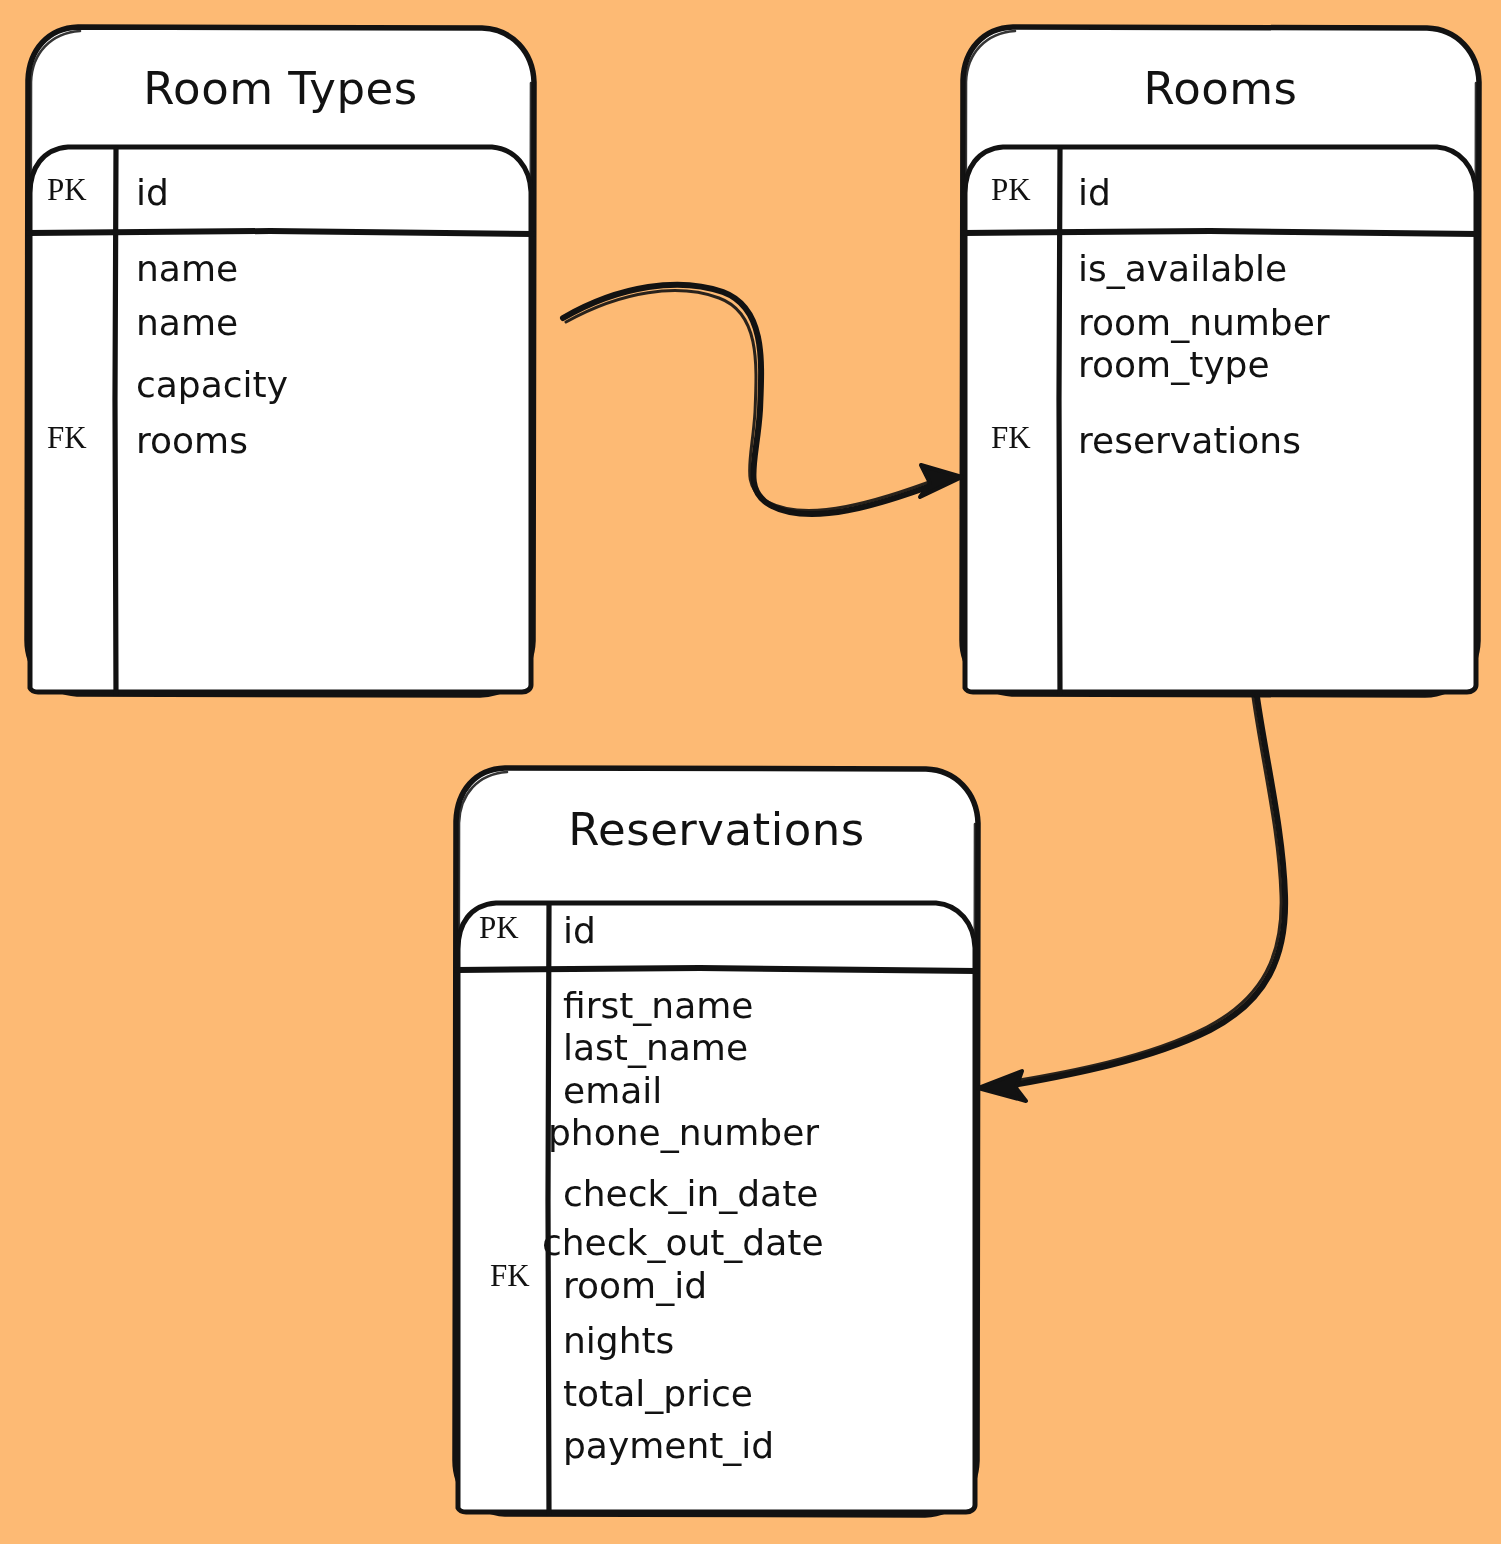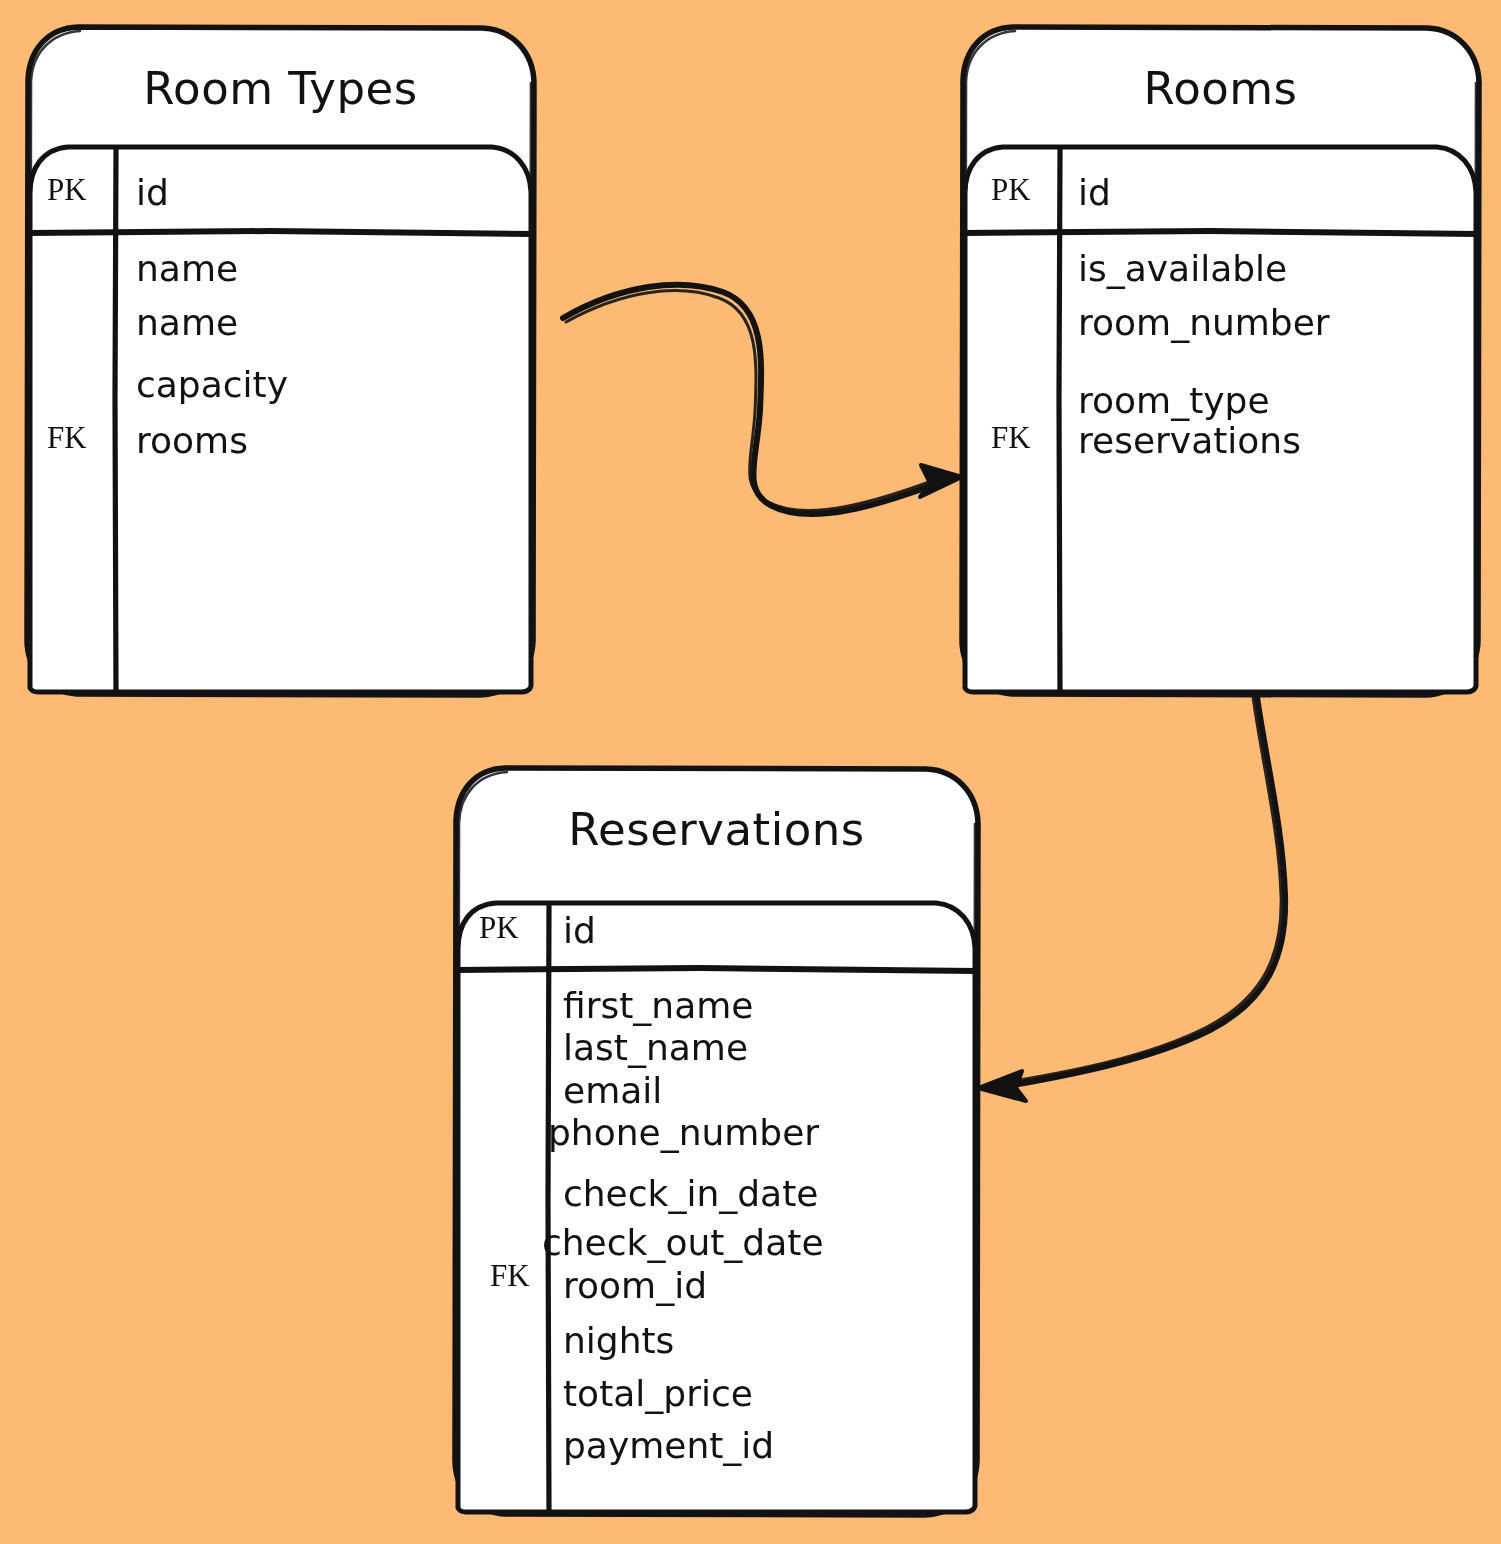--- a/index.html
+++ b/index.html
@@ -122,21 +122,21 @@
   <div class="entity">
     <div class="entity-title" style="left:963px; top:62px; width:515px;">Rooms</div>
 
     <div class="key-label" style="left:991px; top:172px;">PK</div>
     <div class="attr-label" style="left:1078px; top:172px;">id</div>
 
     <div class="key-label" style="left:991px; top:420px;">FK</div>
 
     <div class="attr-label" style="left:1078px; top:248px;">is_available</div>
     <div class="attr-label" style="left:1078px; top:302px;">room_number</div>
-    <div class="attr-label" style="left:1078px; top:380px;text-align:right;">room_type</div>
+    <div class="attr-label" style="left:1078px; top:344px;text-align:right;">room_type</div>
     <div class="attr-label" style="left:1078px; top:420px;">reservations</div>
   </div>
 
   <div class="entity">
     <div class="entity-title" style="left:456px; top:803px; width:521px;">Reservations</div>
 
     <div class="key-label" style="left:479px; top:910px;">PK</div>
     <div class="attr-label" style="left:563px; top:910px;">id</div>
 
     <div class="key-label" style="left:490px; top:1258px;">FK</div>

